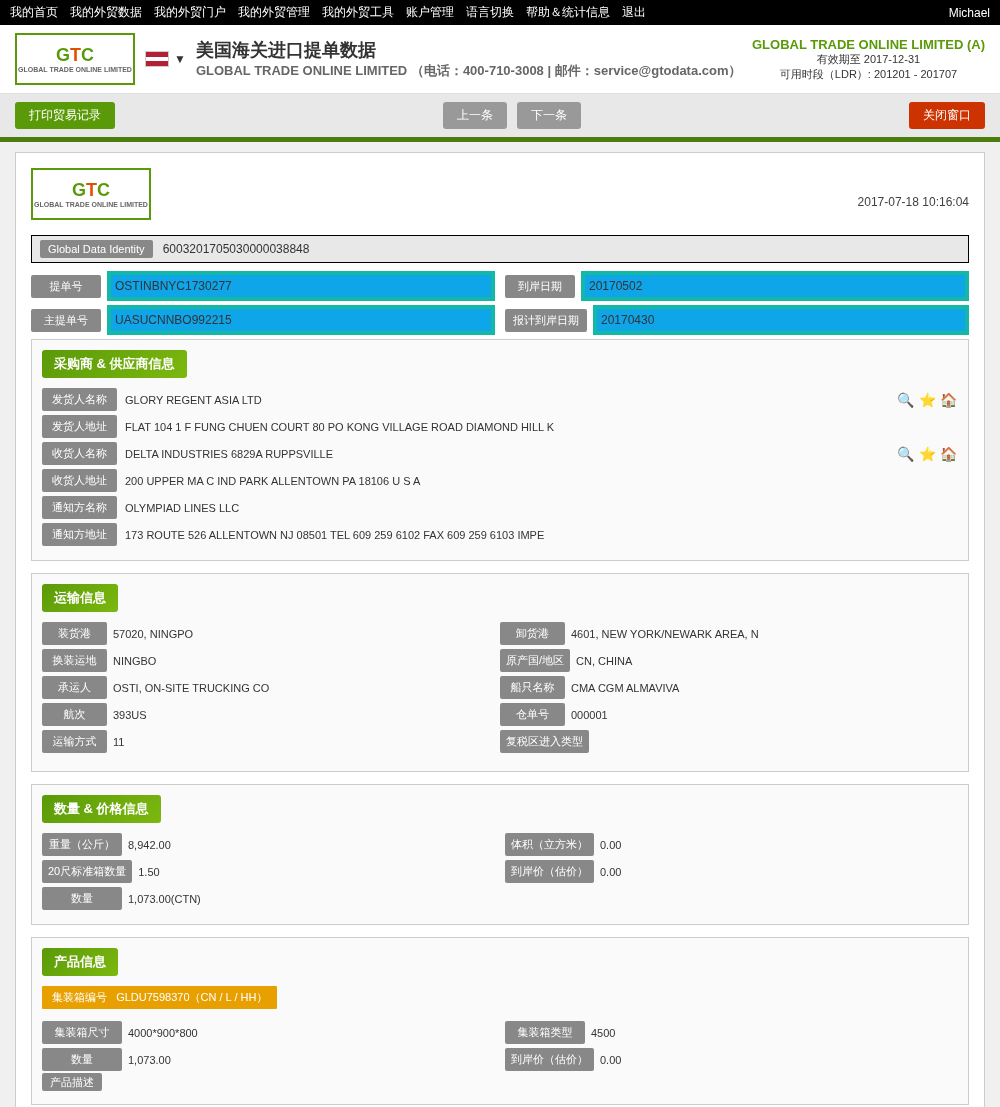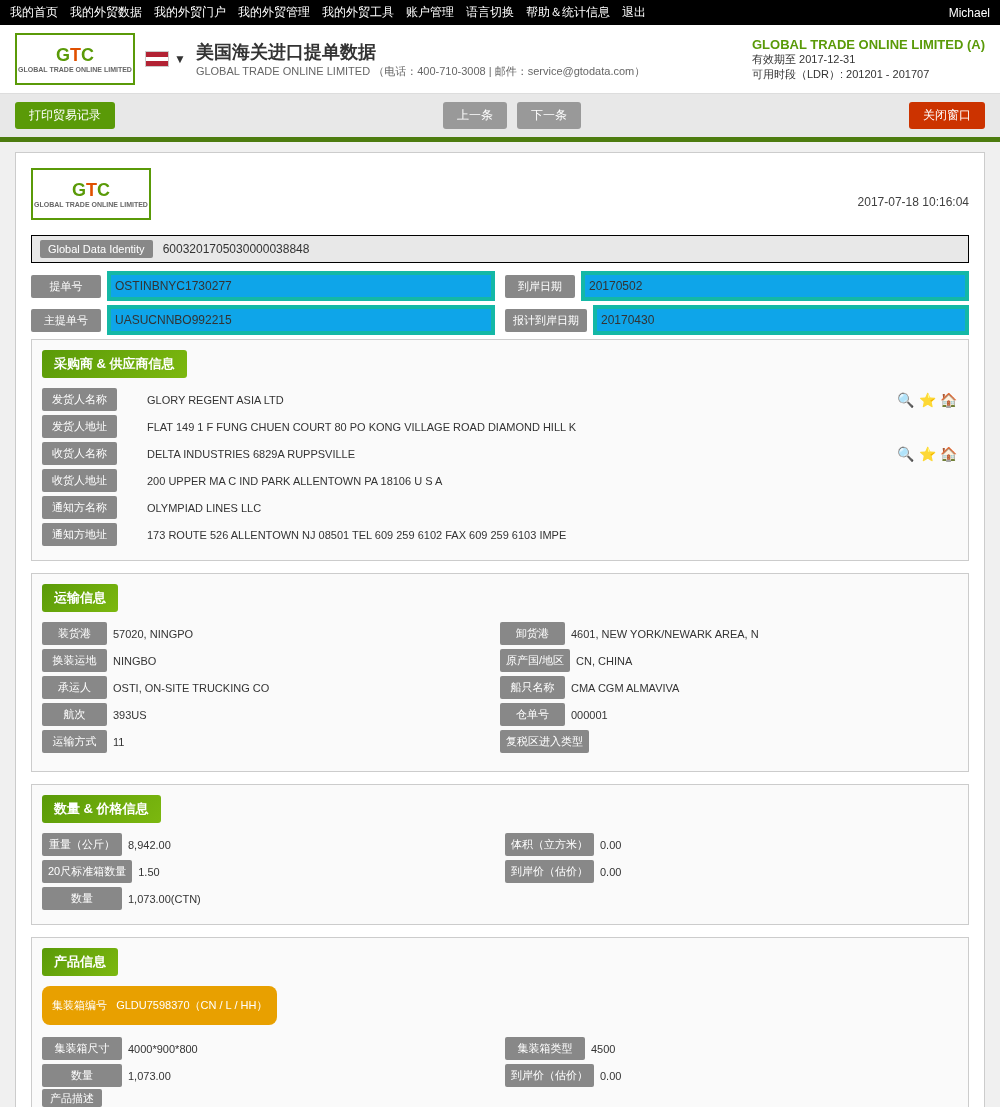--- a/index.html
+++ b/index.html
@@ -24,22 +24,22 @@
       padding: 8px 15px;
       display: flex;
       justify-content: space-between;
       align-items: center;
       border-bottom: 1px solid #ddd;
     }
     .logo-area { display: flex; align-items: center; gap: 10px; }
     .flag-area { display: flex; align-items: center; gap: 5px; font-size: 12px; }
     .flag { width: 24px; height: 16px; background: linear-gradient(180deg, #b22234 33%, #fff 33%, #fff 66%, #b22234 66%); border: 1px solid #ccc; position: relative; }
     .header-title { font-size: 18px; font-weight: bold; color: #333; }
-    .header-contact { font-size: 11px; color: #666; }
-    .header-right { text-align: left; font-size: 11px; }
+    .header-contact { font-size: 13px; color: #666; font-weight: bold; }
+    .header-right { text-align: center; font-size: 11px; }
     .header-right .company { color: #5a9a08; font-weight: bold; font-size: 13px; }
     .header-right .dates { color: #333; }
 
     
     .toolbar {
       background: #e8e8e8;
       padding: 8px 15px;
       display: flex;
       gap: 10px;
       align-items: center;
@@ -165,21 +165,21 @@
       padding: 10px;
       margin-bottom: 12px;
       background: #fafafa;
     }
 
     
     .info-field-row {
       display: flex;
       align-items: center;
       margin-bottom: 4px;
-      gap: 24px;
+      gap: 2px;
     }
     .info-label {
       background: #888;
       color: #fff;
       padding: 4px 8px;
       border-radius: 2px;
       font-size: 11px;
       min-width: 75px;
       text-align: center;
       white-space: nowrap;
@@ -241,22 +241,22 @@
       white-space: nowrap;
       min-width: 80px;
       text-align: center;
     }
     .qty-value { font-size: 11px; color: #333; flex: 1; }
 
     
     .product-container-number {
       background: #e8a000;
       color: #fff;
-      padding: 12px 10px;
-      border-radius: 8px;
+      padding: 4px 10px;
+      border-radius: 1px;
       font-size: 11px;
       display: inline-block;
       margin-bottom: 6px;
     }
   </style>
 </head>
 <body>
 
 <div class="top-nav">
   <div class="top-nav-left">
@@ -352,21 +352,21 @@
       <div class="info-value">GLORY REGENT ASIA LTD</div>
       <div class="info-icons">
         <span class="icon-small">🔍</span>
         <span class="icon-small">⭐</span>
         <span class="icon-small">🏠</span>
       </div>
     </div>
 
     <div class="info-field-row">
       <div class="info-label">发货人地址</div>
-      <div class="info-value">FLAT 149 1 F FUNG CHUEN COURT 80 PO KONG VILLAGE ROAD DIAMOND HILL K</div>
+      <div class="info-value">FLAT 104 1 F FUNG CHUEN COURT 80 PO KONG VILLAGE ROAD DIAMOND HILL K</div>
     </div>
 
     <div class="info-field-row">
       <div class="info-label">收货人名称</div>
       <div class="info-value">DELTA INDUSTRIES 6829A RUPPSVILLE</div>
       <div class="info-icons">
         <span class="icon-small">🔍</span>
         <span class="icon-small">⭐</span>
         <span class="icon-small">🏠</span>
       </div>

